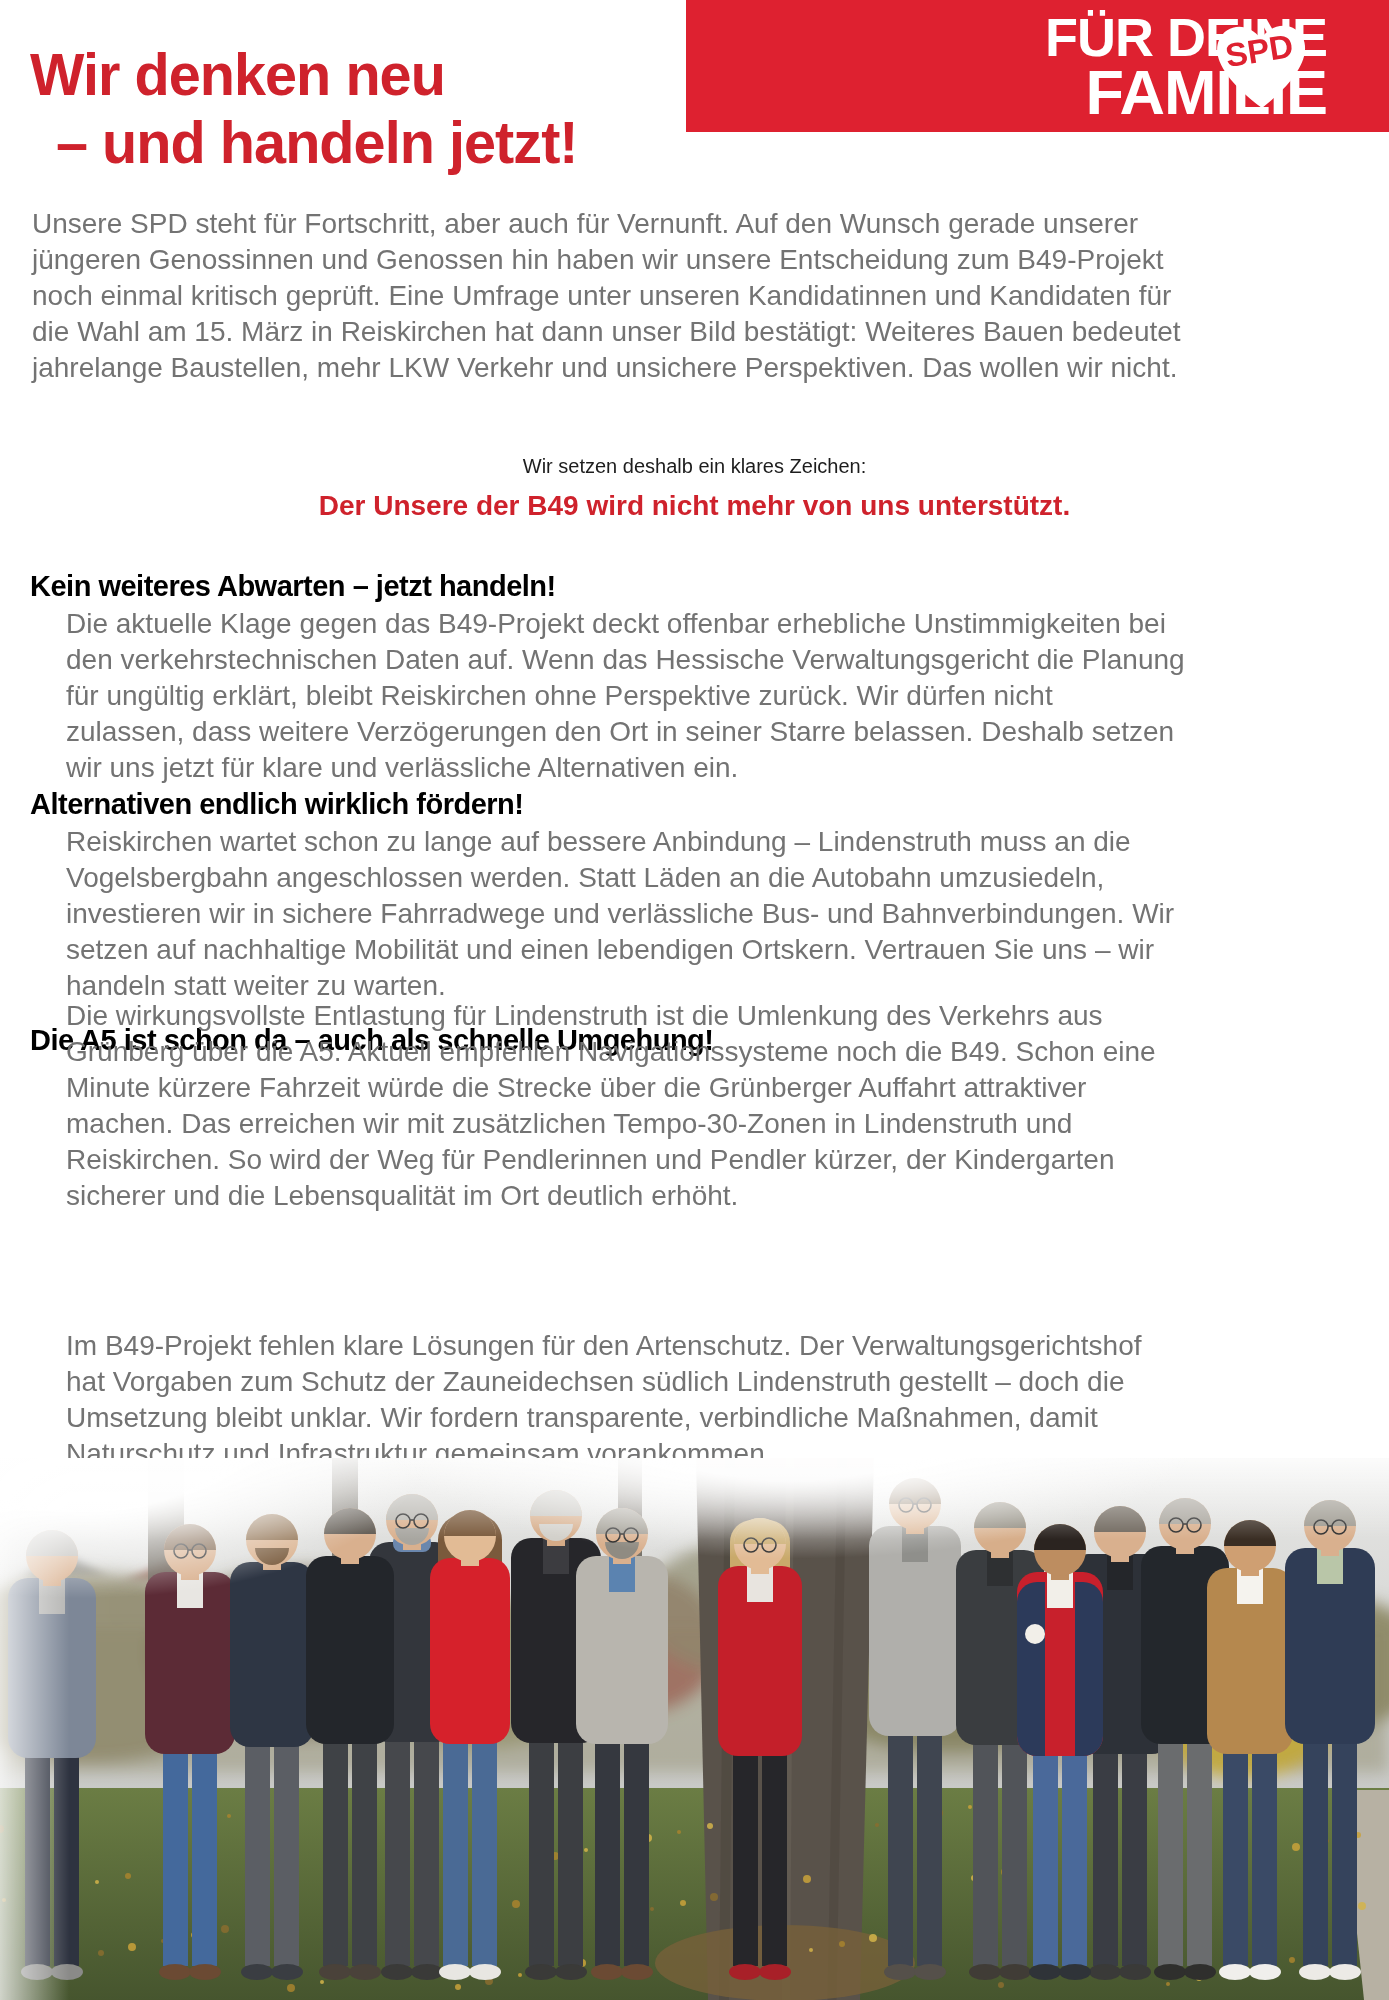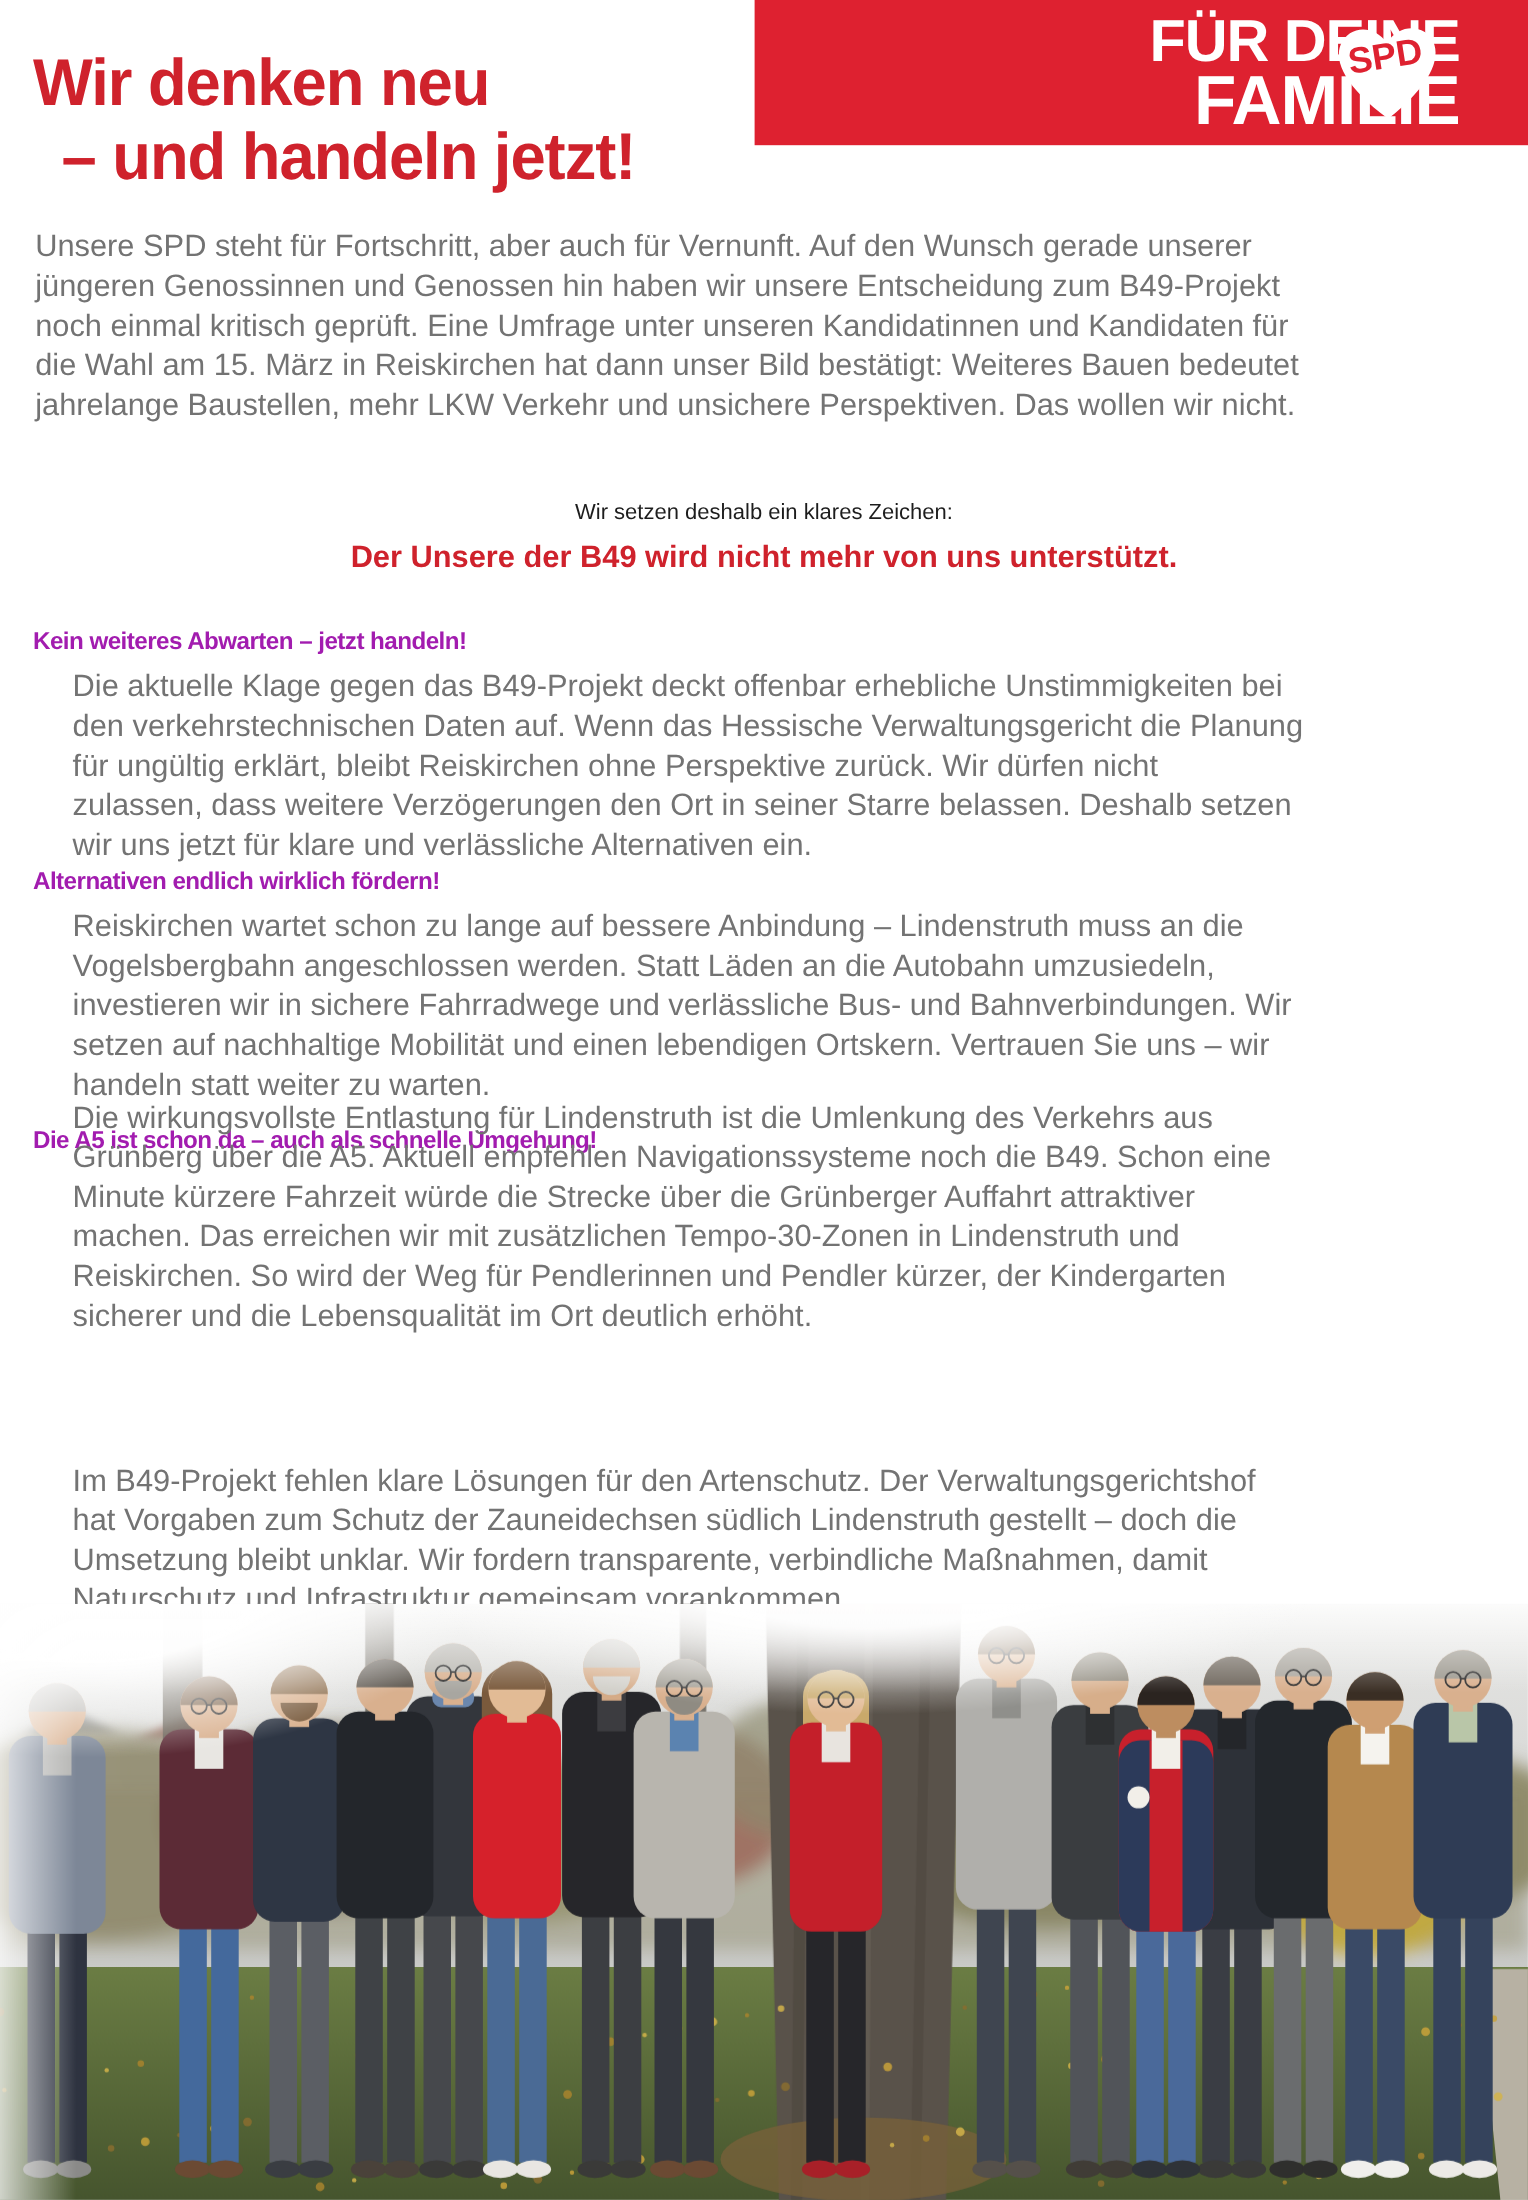--- a/index.html
+++ b/index.html
@@ -17,21 +17,21 @@
   .heart{position:absolute;left:524px;top:14px;width:100px;height:104px;}
   .headline{position:absolute;color:#cf222c;font-weight:bold;letter-spacing:-1px;transform-origin:left top;transform:scaleX(.96);white-space:nowrap;}
   .headline-1{left:30px;top:40px;font-size:60px;}
   .headline-2{left:56px;top:108px;font-size:60px;}
   
   .para{white-space:pre-line;font-size:28px;line-height:36px;color:#737373;}
   .intro{position:absolute;left:32px;top:206px;width:1330px;}
   .statement{position:absolute;left:0;top:446px;width:1389px;text-align:center;line-height:40px;}
   .statement-lead{font-size:20px;color:#1d1d1d;}
   .statement-emphasis{font-size:28px;color:#cf222c;font-weight:bold;}
-  .section-heading{position:absolute;left:30px;font-size:22px;font-weight:bold;color:#a21caf;letter-spacing:-.5px;white-space:nowrap;}
+  .section-heading{position:absolute;left:30px;font-size:29px;font-weight:bold;color:#000000;letter-spacing:-.5px;white-space:nowrap;}
   .section-body{position:absolute;left:66px;width:1300px;}
   .h-s0{top:570px;} .b-s0{top:606px;}
   .h-s1{top:788px;text-align:center;} .b-s1{top:824px;}
   .h-s2{top:1024px;} .b-s2{top:998px;}
   .h-s3{top:1292px;} .b-s3{top:1328px;}
   
   .photo{position:absolute;left:0;top:1458px;width:1389px;height:542px;}
   .photo svg{display:block;width:1389px;height:542px;}
   .photo-fade{
     position:absolute;inset:0;pointer-events:none;

